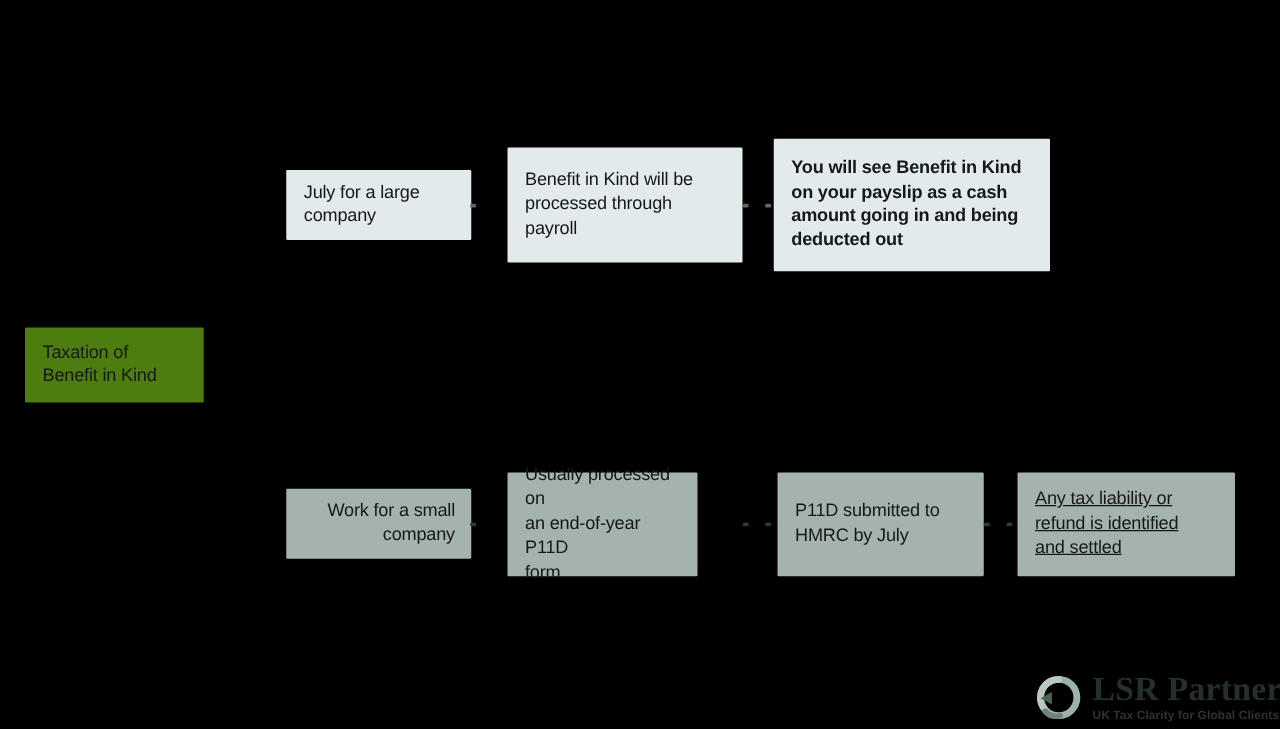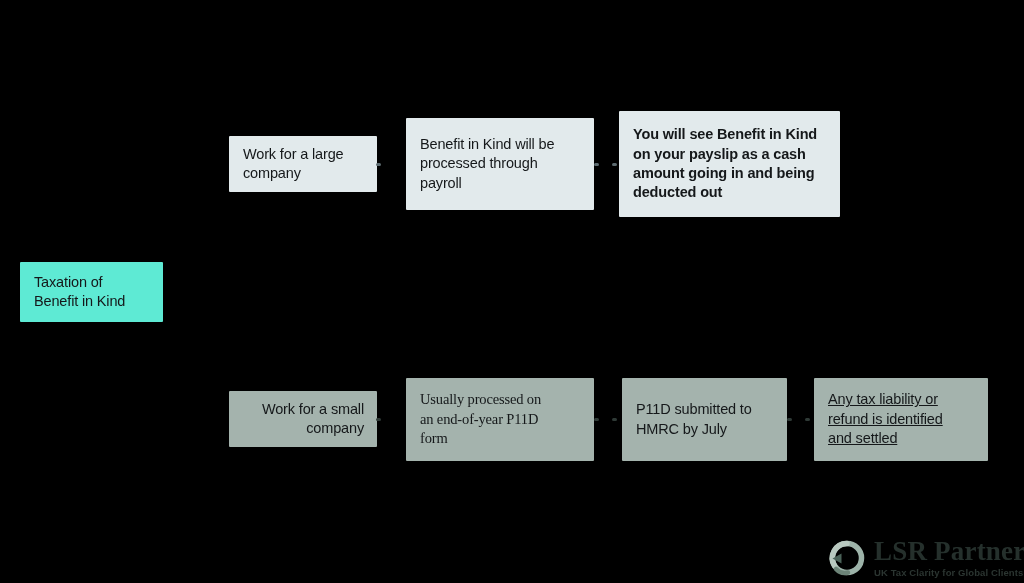--- a/index.html
+++ b/index.html
@@ -36,21 +36,21 @@
     border-radius: 1px;
   }
 
   .node .node-label {
     display: block;
     width: 100%;
     white-space: pre-line;
   }
 
   
-  .node.tone-root   { background: #5eead4; }
+  .node.tone-root   { background: #4d7c0f; }
   
   .node.tone-upper  { background: #e2eaec; }
   
   .node.tone-lower  { background: #a4b3ad; }
 
   
   .connector {
     position: absolute;
     height: 3px;
     border-radius: 2px;
@@ -103,21 +103,21 @@
 <body>
 
 <div id="diagram-canvas"></div>
 
 <div class="node tone-root" style="left:20px; top:262px; width:143px; height:60px;">
   <span class="node-label">Taxation of
 Benefit in Kind</span>
 </div>
 
 <div class="node tone-upper" style="left:229px; top:136px; width:148px; height:56px;">
-  <span class="node-label">Work for a large
+  <span class="node-label">July for a large
 company</span>
 </div>
 
 <div class="node tone-upper" style="left:406px; top:118px; width:188px; height:92px;">
   <span class="node-label">Benefit in Kind will be
 processed through
 payroll</span>
 </div>
 
 <div class="node tone-upper" style="left:619px; top:111px; width:221px; height:106px;font-weight:bold;">
@@ -125,21 +125,21 @@
 on your payslip as a cash
 amount going in and being
 deducted out</span>
 </div>
 
 <div class="node tone-lower" style="left:229px; top:391px; width:148px; height:56px;text-align:right;">
   <span class="node-label">Work for a small
 company</span>
 </div>
 
-<div class="node tone-lower" style="left:406px; top:378px; width:188px; height:83px;font-family:Liberation Serif, serif;">
+<div class="node tone-lower" style="left:406px; top:378px; width:152px; height:83px;">
   <span class="node-label">Usually processed on
 an end-of-year P11D
 form</span>
 </div>
 
 <div class="node tone-lower" style="left:622px; top:378px; width:165px; height:83px;">
   <span class="node-label">P11D submitted to
 HMRC by July</span>
 </div>
 

